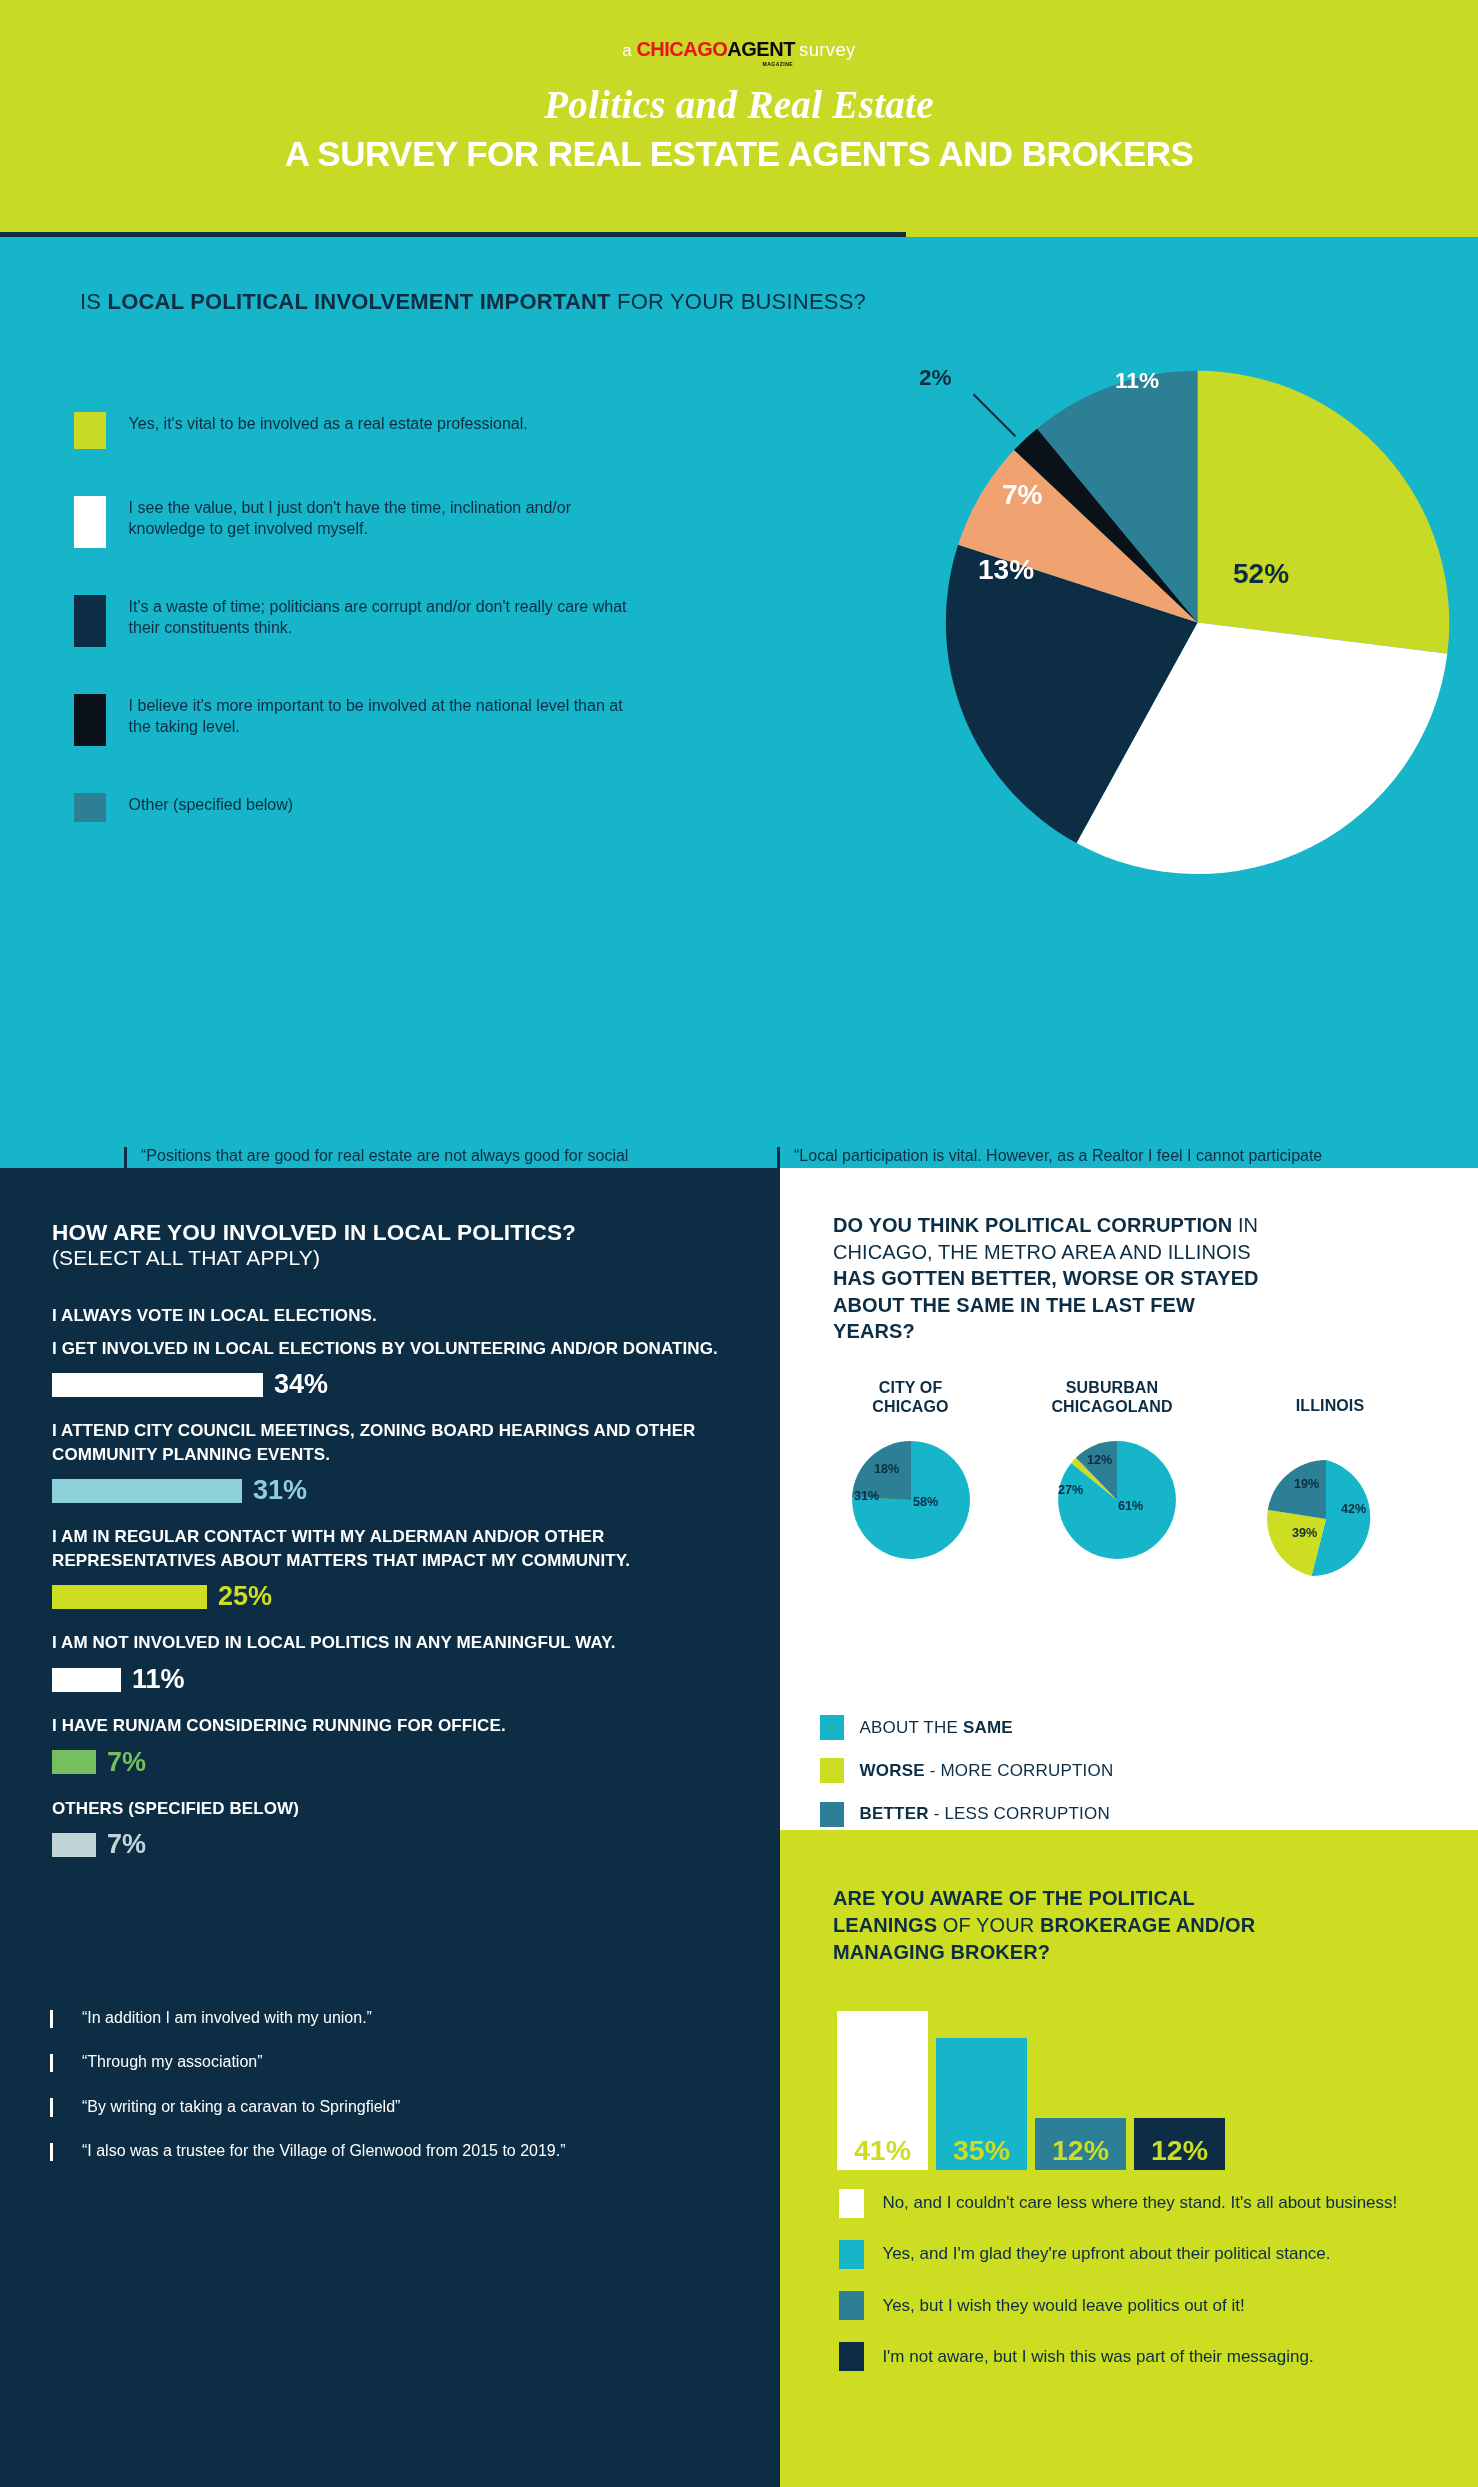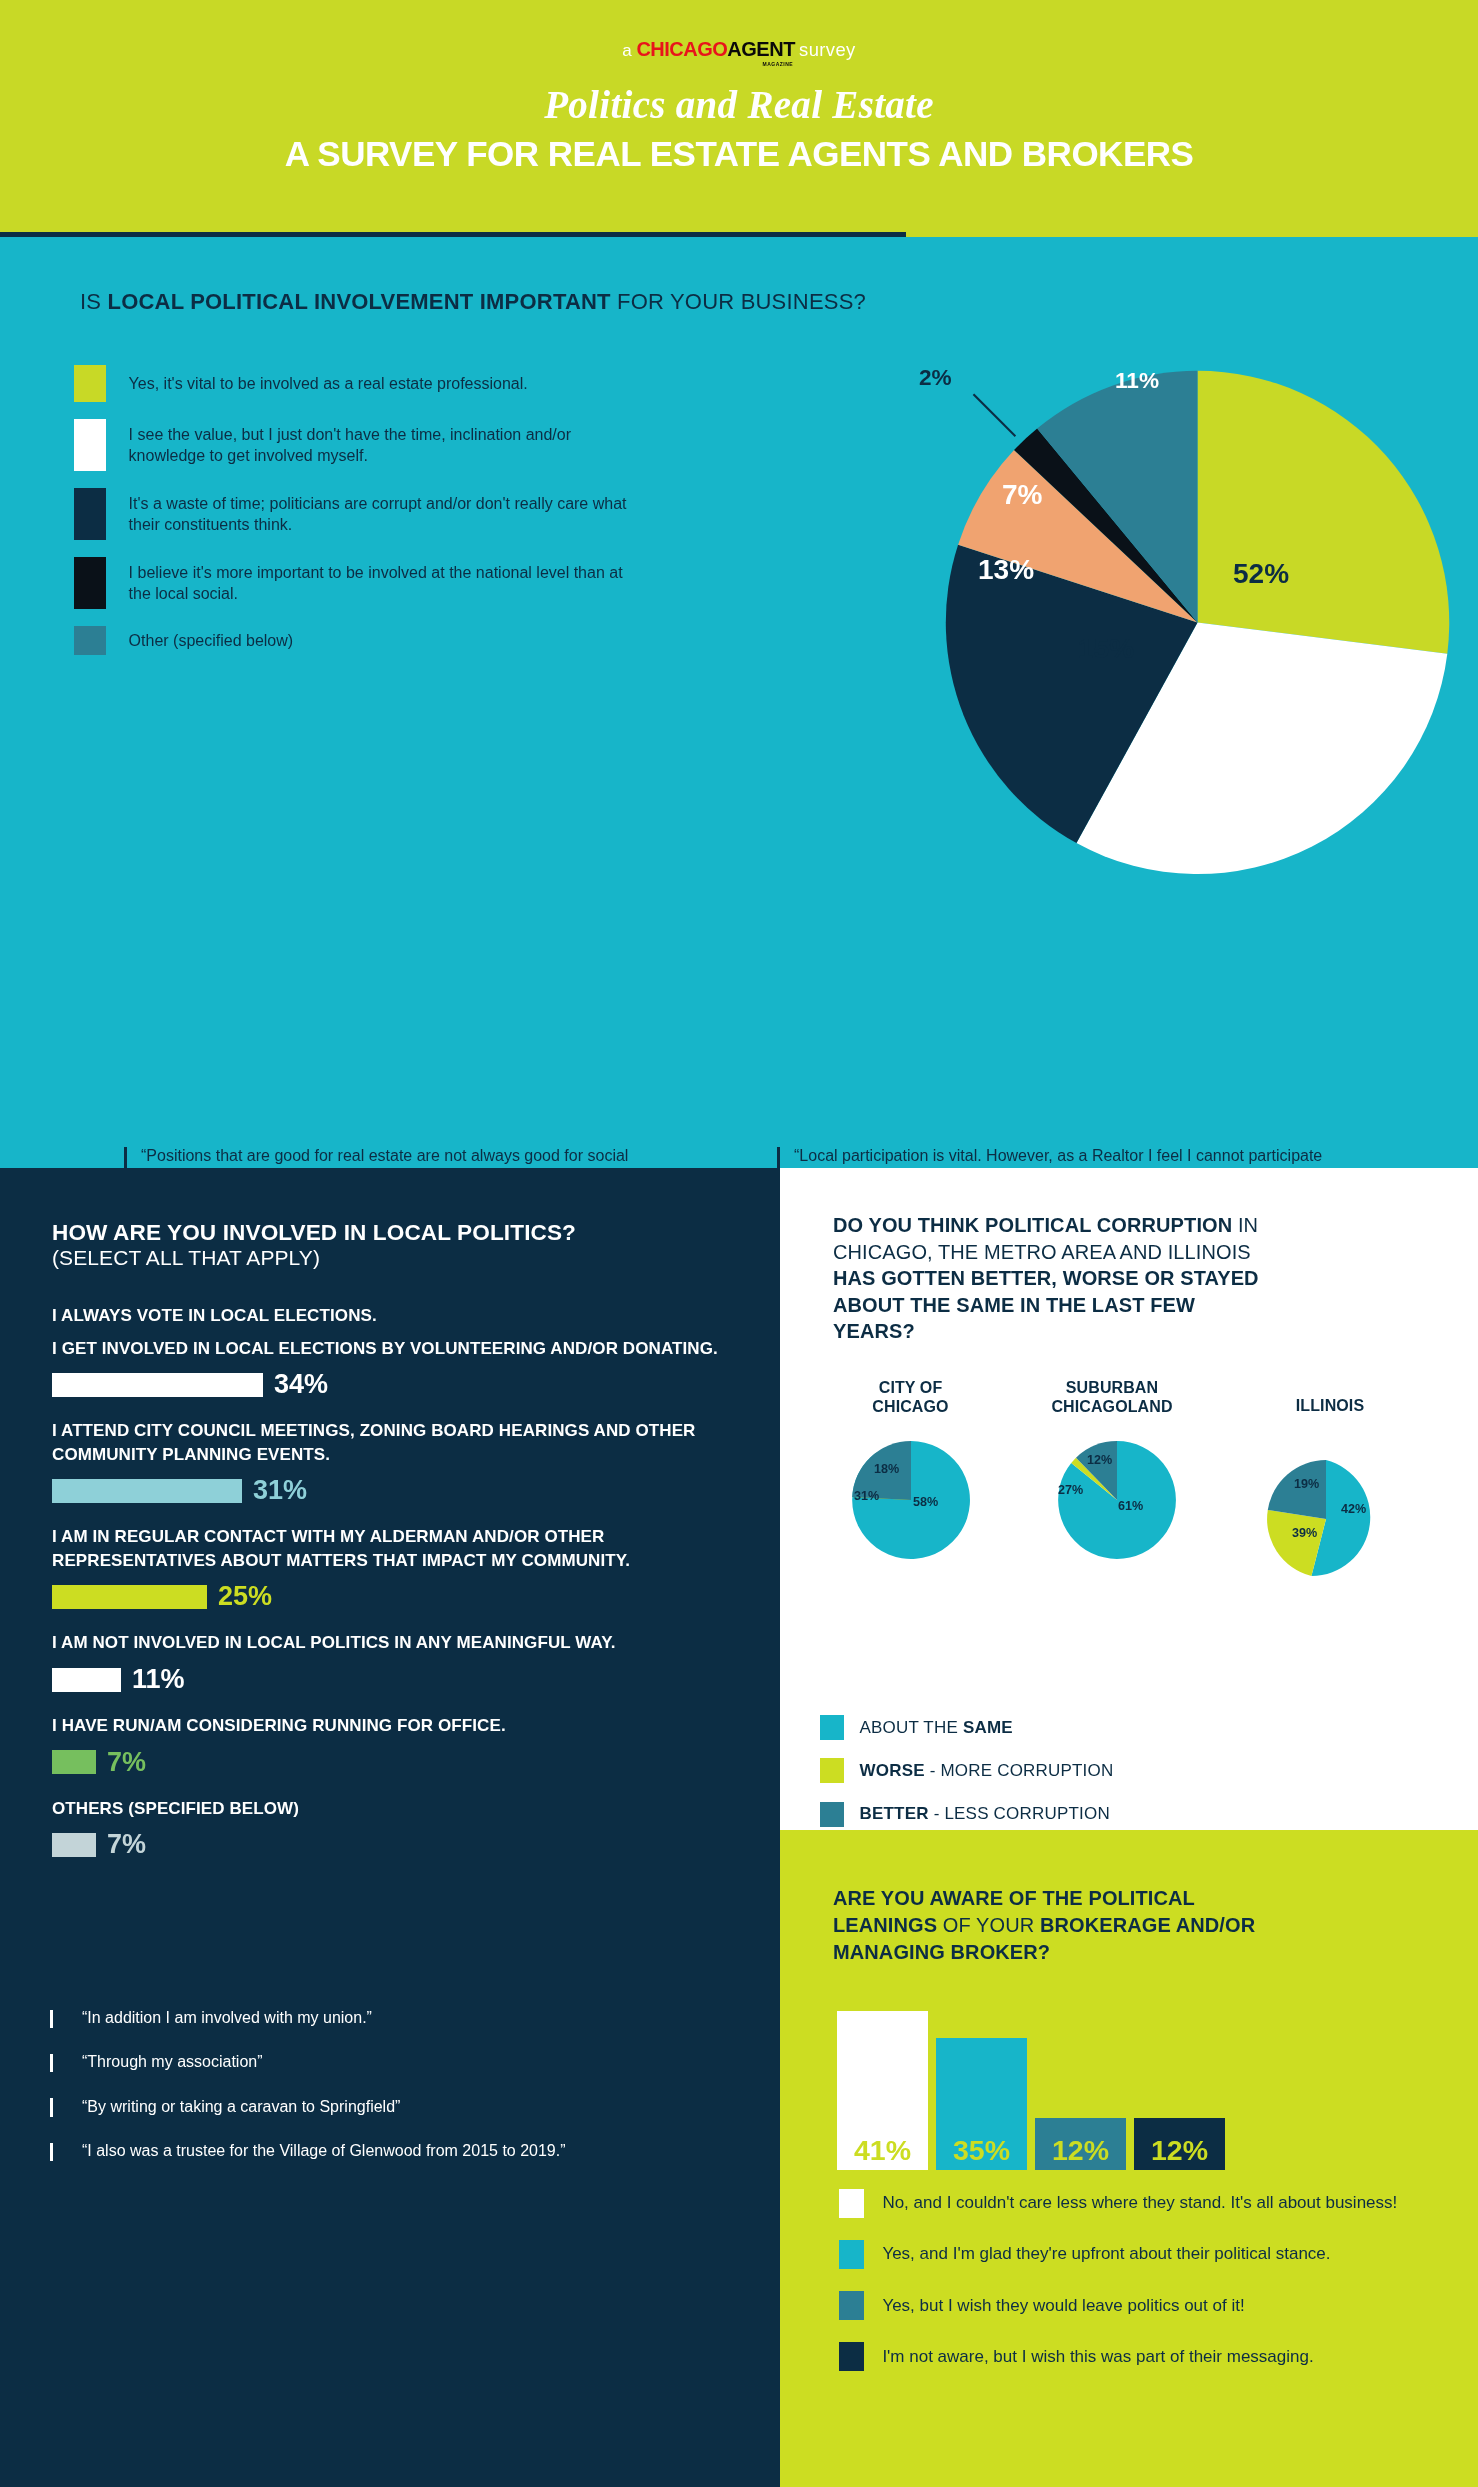--- a/index.html
+++ b/index.html
@@ -56,21 +56,21 @@
     background:#17b5c9;
   }
   .q1 {
     position:absolute; left:80px; top:52px;
     font-size:22px; color:#0c2d44; letter-spacing:0.2px;
   }
   .q1 .lite { font-weight:400; }
   .q1 .bold { font-weight:700; }
 
   .legend1 { position:absolute; left:74px; top:128px; width:553px; }
-  .leg-row { display:flex; align-items:center; margin-bottom:17px; }
+  .leg-row { display:flex; align-items:flex-start; margin-bottom:17px;margin-top:47px; }
   .leg-sw { width:32px; height:37px; flex:0 0 32px; margin-right:22.6px; }
   .leg-tx { font-size:16px; line-height:1.33; color:#0c2d44; padding-top:0.8px; }
 
   .quotes1 { position:absolute; left:124px; top:906px; width:1233px;
              display:flex; gap:74px; }
   .qcol { width:579px; position:relative; }
   .qitem {
     position:relative; padding-left:17px; margin-bottom:37px;
     font-size:16px; line-height:1.62; color:#0c2d44;
   }
@@ -195,21 +195,21 @@
       <div class="leg-row">
         <span class="leg-sw" style="background:#ffffff;height:52px"></span>
         <span class="leg-tx">I see the value, but I just don't have the time, inclination and/or knowledge to get involved myself.</span>
       </div>
       <div class="leg-row">
         <span class="leg-sw" style="background:#0c2d44;height:52px"></span>
         <span class="leg-tx">It's a waste of time; politicians are corrupt and/or don't really care what their constituents think.</span>
       </div>
       <div class="leg-row">
         <span class="leg-sw" style="background:#0a1118;height:52px"></span>
-        <span class="leg-tx">I believe it's more important to be involved at the national level than at the local social.</span>
+        <span class="leg-tx">I believe it's more important to be involved at the national level than at the taking level.</span>
       </div>
       <div class="leg-row">
         <span class="leg-sw" style="background:#2c7f94;height:28.5px"></span>
         <span class="leg-tx">Other (specified below)</span>
       </div>
     </div>
 
     <div class="pie1-wrap">
       <svg width="579" height="579" viewBox="0 0 690 690">
         <g transform="translate(345,345)">

